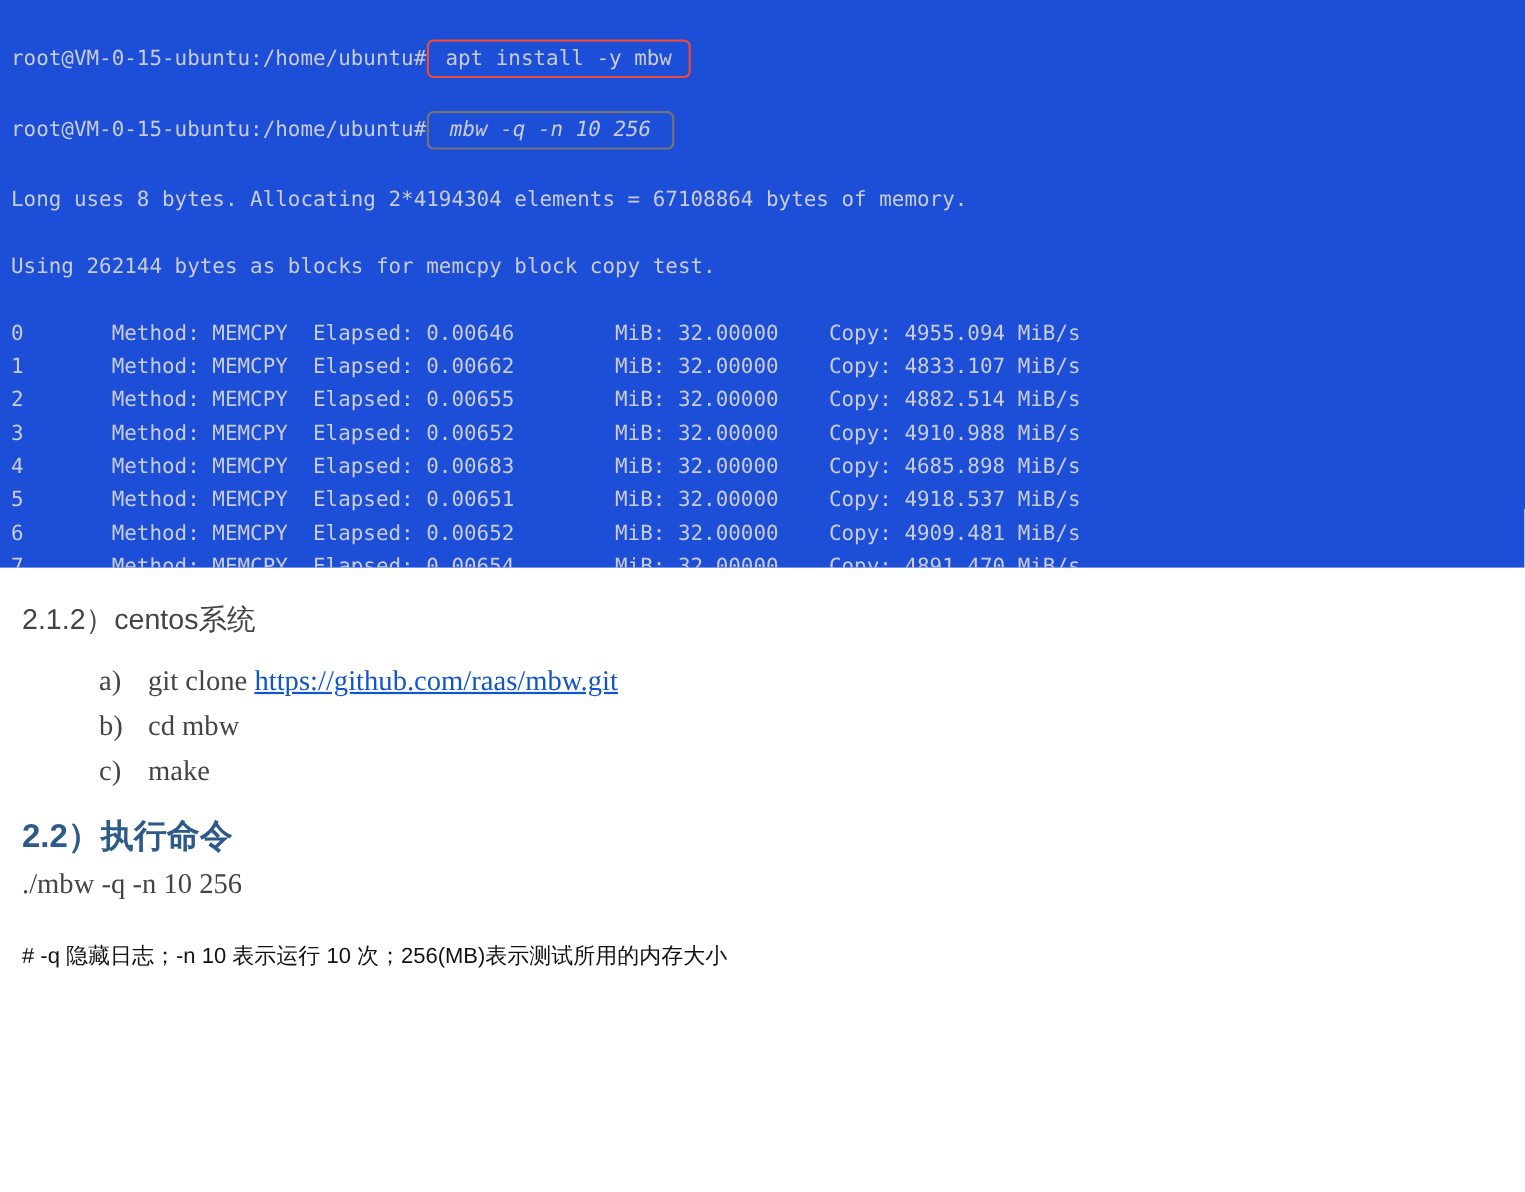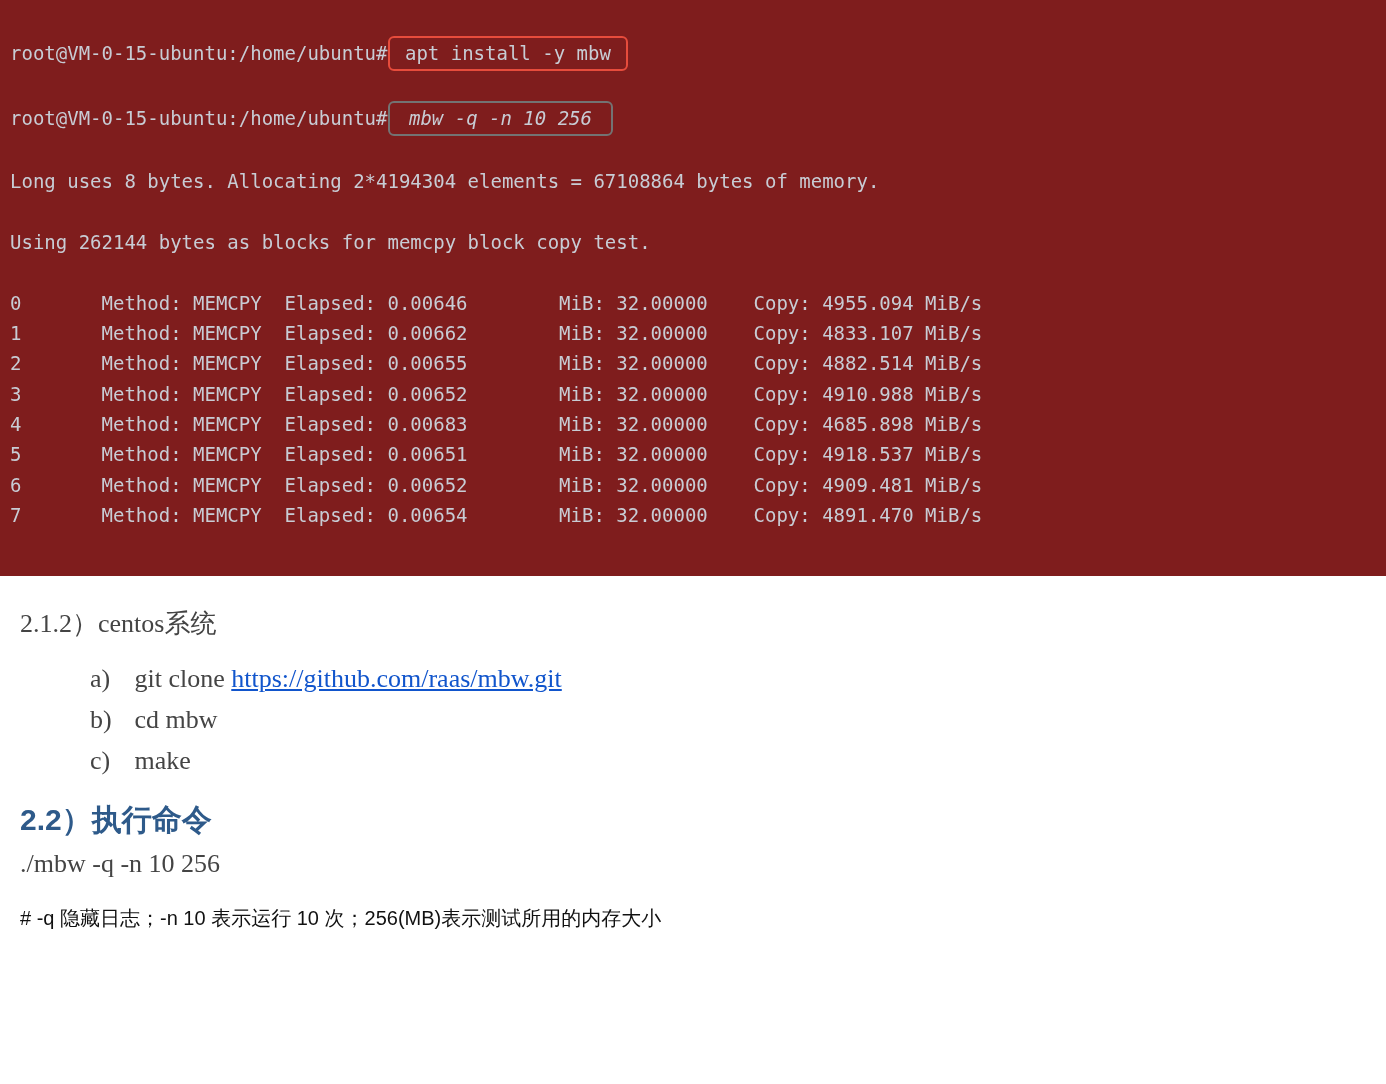--- a/index.html
+++ b/index.html
@@ -3,29 +3,29 @@
 <meta charset="utf-8">
 <style>
   body {
     margin: 0;
     padding: 0;
     font-family: -apple-system, BlinkMacSystemFont, "Segoe UI", Arial, sans-serif;
     background: #fff;
     width: 1386px;
   }
   .terminal {
-    background: #7f1d1d;
+    background: #1d4ed8;
     color: #c8ccd4;
     font-family: "SF Mono", Menlo, Monaco, Consolas, monospace;
     font-size: 19px;
     line-height: 1.6;
     padding: 6px 10px 0 10px;
     white-space: pre;
     overflow: hidden;
-    height: 576px;
+    height: 516px;
     box-sizing: border-box;
   }
   .prompt-line { display: block; }
   .cmd-box-red {
     border: 2px solid #e74c3c;
     border-radius: 6px;
     padding: 0 4px;
     display: inline-block;
   }
   .cmd-box-green {
@@ -36,21 +36,21 @@
     font-style: italic;
   }
   .row { display: block; }
   
   .doc {
     padding: 30px 20px 30px 20px;
     font-size: 24px;
     color: #333;
   }
   .sec-title {
-    font-family: Liberation Serif, serif;
+    font-family: Liberation Sans, sans-serif;
     font-size: 26px;
     color: #444;
     margin-bottom: 18px;
   }
   .ol-list {
     list-style: none;
     padding-left: 70px;
     margin: 0 0 20px 0;
     font-family: "Times New Roman", serif;
     font-size: 26px;
@@ -64,21 +64,21 @@
     font-family: -apple-system, "PingFang SC", sans-serif;
     font-size: 30px;
     font-weight: 600;
     color: #2e5a8a;
     margin: 20px 0 8px 0;
   }
   .cmd-line {
     font-family: "Times New Roman", serif;
     font-size: 26px;
     color: #444;
-    margin-bottom: 26px;
+    margin-bottom: 36px;
   }
   .note {
     font-family: -apple-system, "PingFang SC", sans-serif;
     font-size: 20px;
     color: #111;
   }
 </style>
 </head>
 <body>
 

